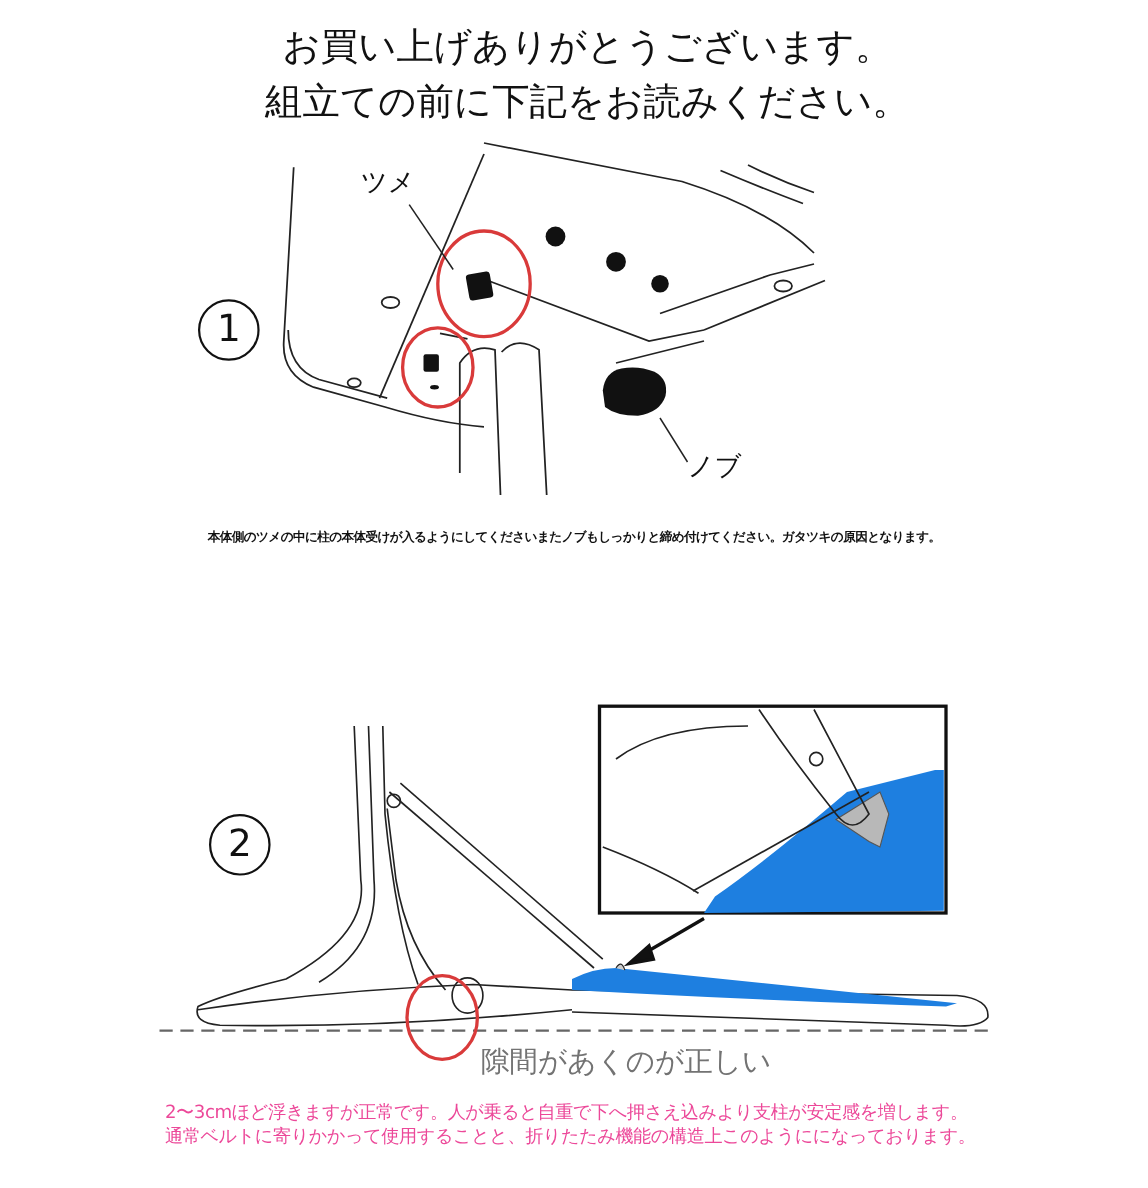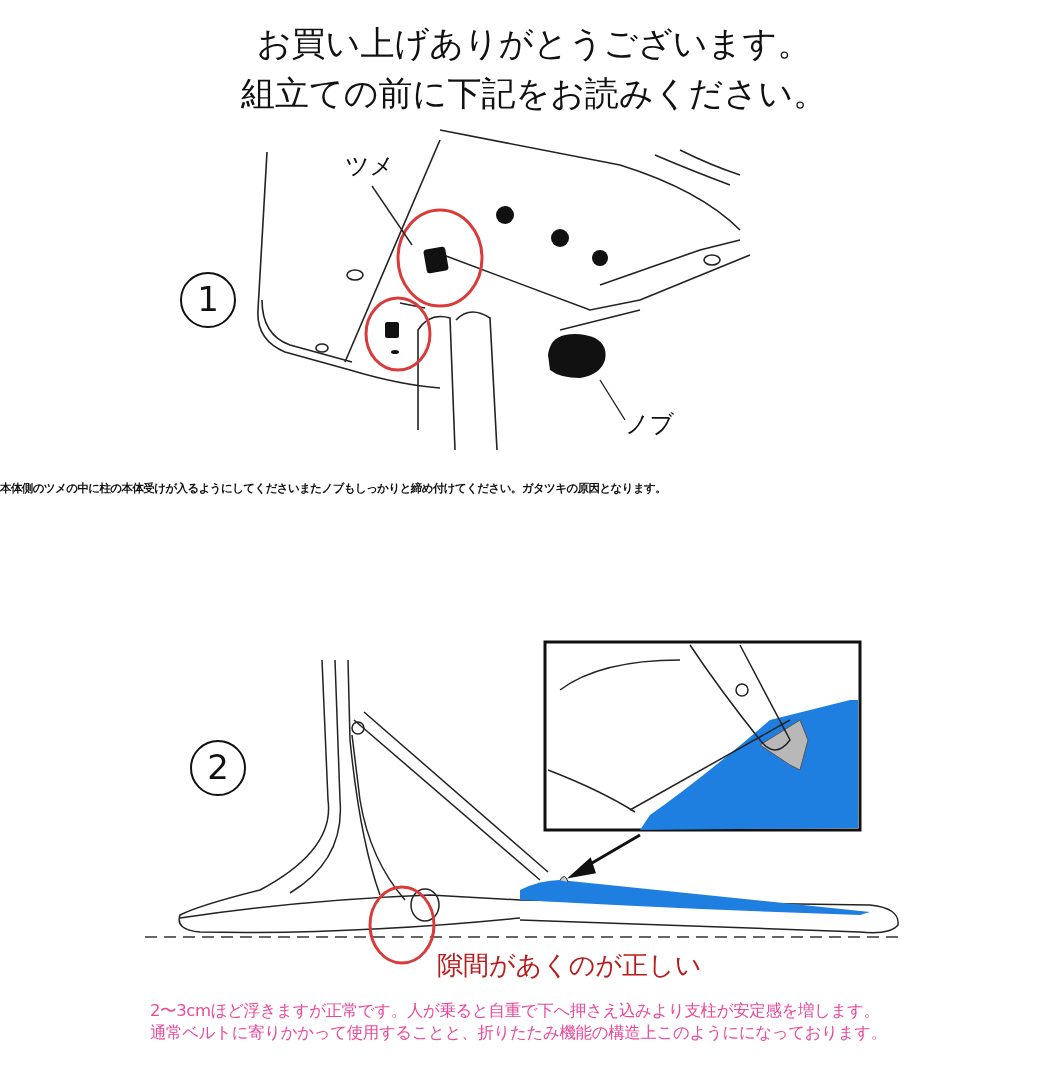--- a/index.html
+++ b/index.html
@@ -3,23 +3,23 @@
   <meta charset="utf-8">
   <style>
     html, body { margin: 0; padding: 0; background: #ffffff; }
     body { width: 1044px; height: 1080px; position: relative; overflow: hidden;
            font-family: "DejaVu Sans", sans-serif; color: #111; }
     .title { position: absolute; left: 0; width: 1044px; text-align: center;
              font-size: 34px; line-height: 42px; color: #111; letter-spacing: 0px; }
     .t1 { top: 22px; left: 12px; }
     .t2 { top: 72px; left: 12px; }
     .fig { position: absolute; left: 0; top: 0; }
-    .cap1 { position: absolute; top: 481px; left: 0; width: 1044px; text-align: left;
+    .cap1 { position: absolute; top: 481px; left: 0; width: 1044px; text-align: center;
             font-size: 11.5px; font-weight: bold; color: #111; letter-spacing: -0.6px; }
-    .warn { position: absolute; top: 948px; left: 437px; font-size: 26px; color: #b91c1c; }
+    .warn { position: absolute; top: 948px; left: 437px; font-size: 26px; color: #737373; }
     .note { position: absolute; left: 150px; font-size: 16.5px; color: #ec4899; letter-spacing: -0.4px; }
     .n1 { top: 1000px; }
     .n2 { top: 1022px; }
     .lbl { position: absolute; font-size: 24px; color: #111; }
     .stepnum { position: absolute; font-size: 34px; color: #111; text-align: center;
                width: 52px; height: 52px; line-height: 50px; border: 2px solid #111; border-radius: 50%; }
   </style>
 </head>
 <body>
 
@@ -63,21 +63,21 @@
     <ellipse cx="440" cy="258" rx="42" ry="48"></ellipse>
     <ellipse cx="398" cy="334" rx="32" ry="36"></ellipse>
   </g>
   <g stroke="#222" stroke-width="1.4" fill="none">
     <path d="M372 186 L412 245"></path>
     <path d="M600 380 L625 420"></path>
   </g>
 </svg>
 
 <div class="stepnum" style="left:180px;top:272px;">1</div>
-<div class="lbl" style="left:345px;top:150px;font-family:Liberation Serif, serif;">ツメ</div>
+<div class="lbl" style="left:328px;top:150px;font-family:Liberation Serif, serif;">ツメ</div>
 <div class="lbl" style="left:625px;top:408px;text-align:center;">ノブ</div>
 <div class="cap1">本体側のツメの中に柱の本体受けが入るようにしてくださいまたノブもしっかりと締め付けてください。ガタツキの原因となります。</div>
 
 <svg class="fig" width="1044" height="1080" viewBox="0 0 1044 1080">
 
   <g>
     <rect x="545" y="642" width="315" height="188" fill="#fff" stroke="#111" stroke-width="3"></rect>
     <path d="M640 830 L650 815 Q700 780 770 720 L850 700 L858 700 L858 828 Z" fill="#1e7fe0"></path>
     <path d="M760 745 L800 720 L808 740 L800 770 L790 765 Z" fill="#b8b8b8" stroke="#555"></path>
     <g fill="none" stroke="#222" stroke-width="1.5">

